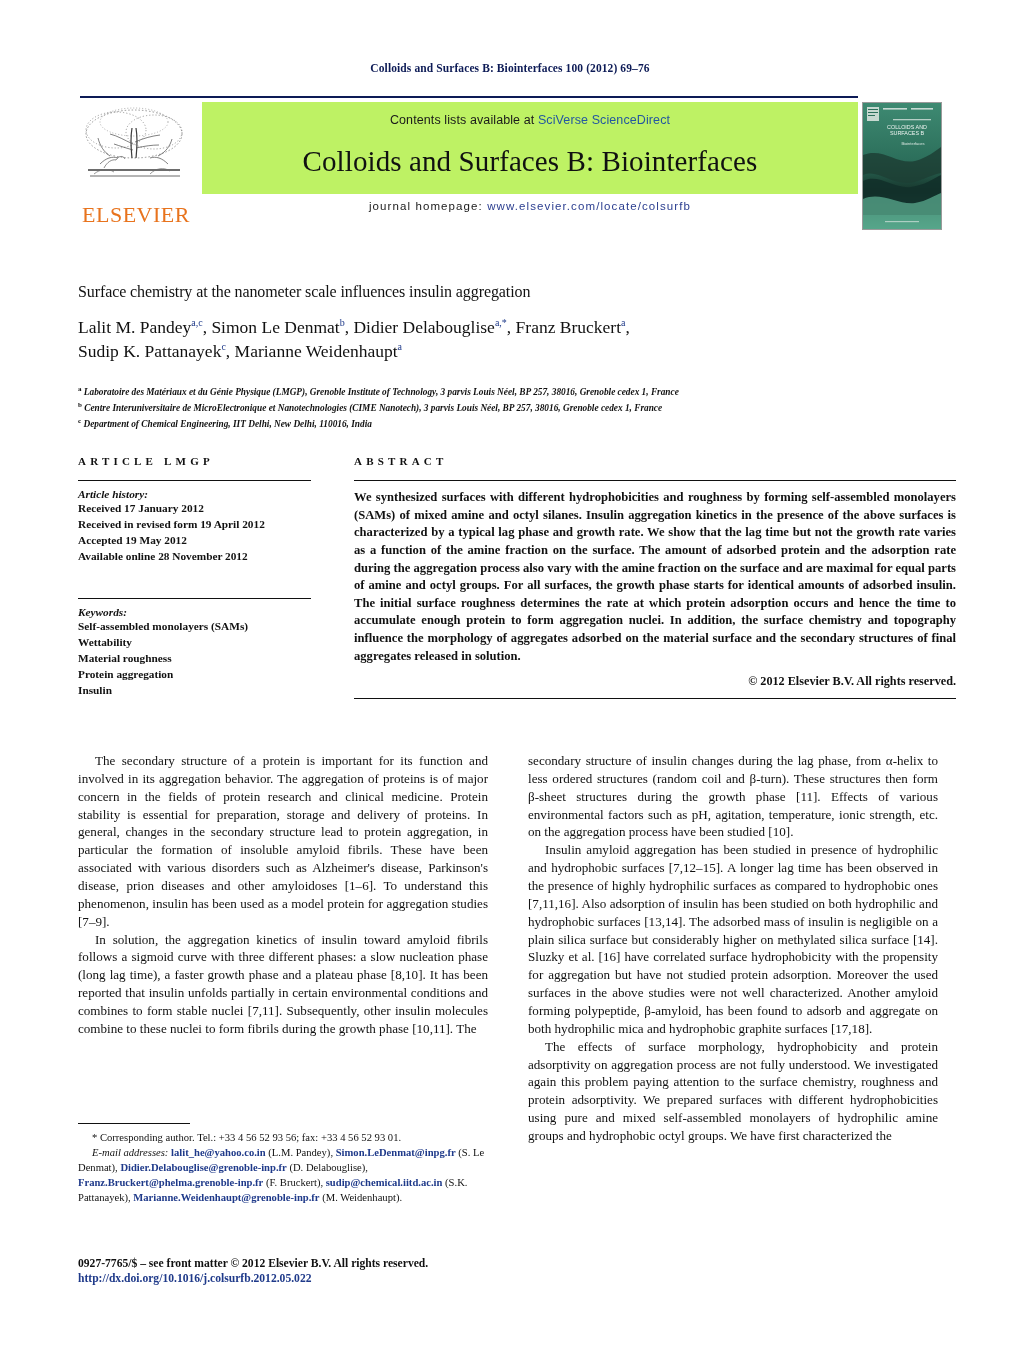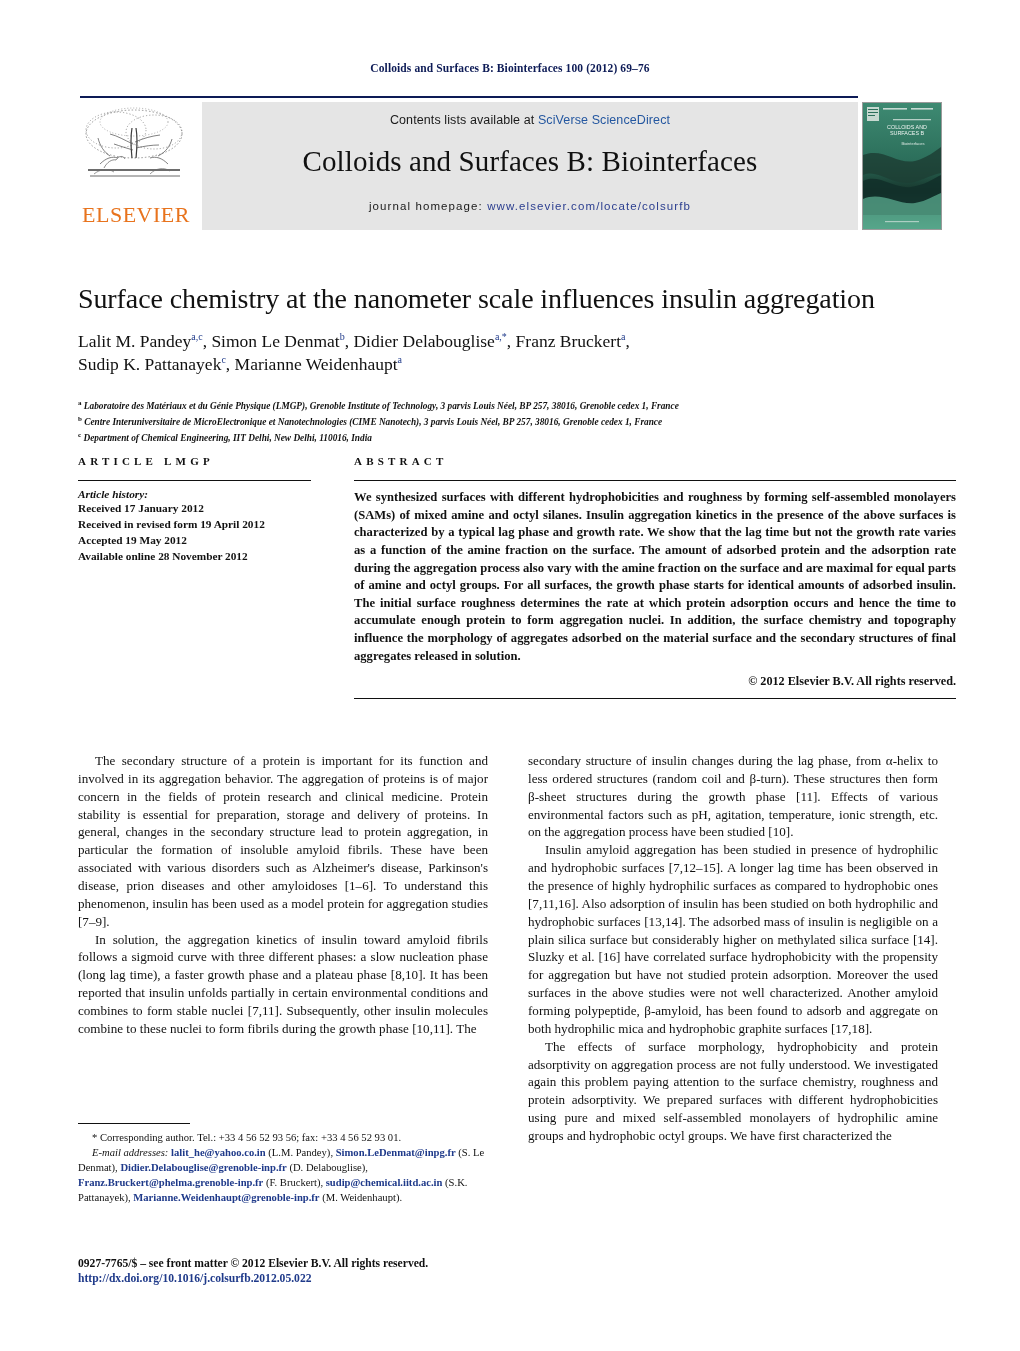--- a/index.html
+++ b/index.html
@@ -67,22 +67,22 @@
     font-family: "Liberation Serif", serif;
     font-size: 22px;
     letter-spacing: 0.5px;
     color: #e8731d;
   }
   .journal-band {
     position: absolute;
     left: 122px;
     top: 4px;
     width: 656px;
-    height: 128px;
-    background: #e5e5e5;
+    height: 92px;
+    background: #bef264;
     text-align: center;
   }
   .contents-line {
     margin-top: 11px;
     font-family: "Liberation Sans", sans-serif;
     font-size: 12.5px;
     color: #1a1a1a;
     letter-spacing: 0.1px;
   }
   .contents-line .sd-link { color: #2457a0; }
@@ -110,21 +110,21 @@
     border: 1px solid #9a9a9a;
     overflow: hidden;
     background: #2f7a62;
   }
   .cover-thumb svg { display:block; }
 
   
   .title-block { position: absolute; left: 78px; top: 283px; width: 866px; }
   .paper-title {
     font-family: "Liberation Serif", serif;
-    font-size: 28px;
+    font-size: 16px;
     line-height: 1.15;
     color: #111;
     letter-spacing: -0.1px;
   }
   .authors {
     margin-top: 15px;
     font-family: "Liberation Serif", serif;
     font-size: 17.5px;
     line-height: 1.33;
     color: #111;
@@ -338,20 +338,29 @@
     </div>
     <div class="ia-cols">
       <div class="ia-left">
         <div class="rule-dark"></div>
         <div class="ia-sub">Article history:</div>
         <div class="ia-line">Received 17 January 2012</div>
         <div class="ia-line">Received in revised form 19 April 2012</div>
         <div class="ia-line">Accepted 19 May 2012</div>
         <div class="ia-line">Available online 28 November 2012</div>
 
+        <div class="kw-block">
+          <div class="rule-dark"></div>
+          <div class="ia-sub">Keywords:</div>
+          <div class="ia-line">Self-assembled monolayers (SAMs)</div>
+          <div class="ia-line">Wettability</div>
+          <div class="ia-line">Material roughness</div>
+          <div class="ia-line">Protein aggregation</div>
+          <div class="ia-line">Insulin</div>
+        </div>
       </div>
 
       <div class="ia-right">
         <div class="rule-dark"></div>
         <div class="abstract-text">We synthesized surfaces with different hydrophobicities and roughness by forming self-assembled monolayers (SAMs) of mixed amine and octyl silanes. Insulin aggregation kinetics in the presence of the above surfaces is characterized by a typical lag phase and growth rate. We show that the lag time but not the growth rate varies as a function of the amine fraction on the surface. The amount of adsorbed protein and the adsorption rate during the aggregation process also vary with the amine fraction on the surface and are maximal for equal parts of amine and octyl groups. For all surfaces, the growth phase starts for identical amounts of adsorbed insulin. The initial surface roughness determines the rate at which protein adsorption occurs and hence the time to accumulate enough protein to form aggregation nuclei. In addition, the surface chemistry and topography influence the morphology of aggregates adsorbed on the material surface and the secondary structures of final aggregates released in solution.</div>
         <div class="copyright">© 2012 Elsevier B.V. All rights reserved.</div>
         <div class="abs-bottom-rule"></div>
       </div>
     </div>
   </div>

